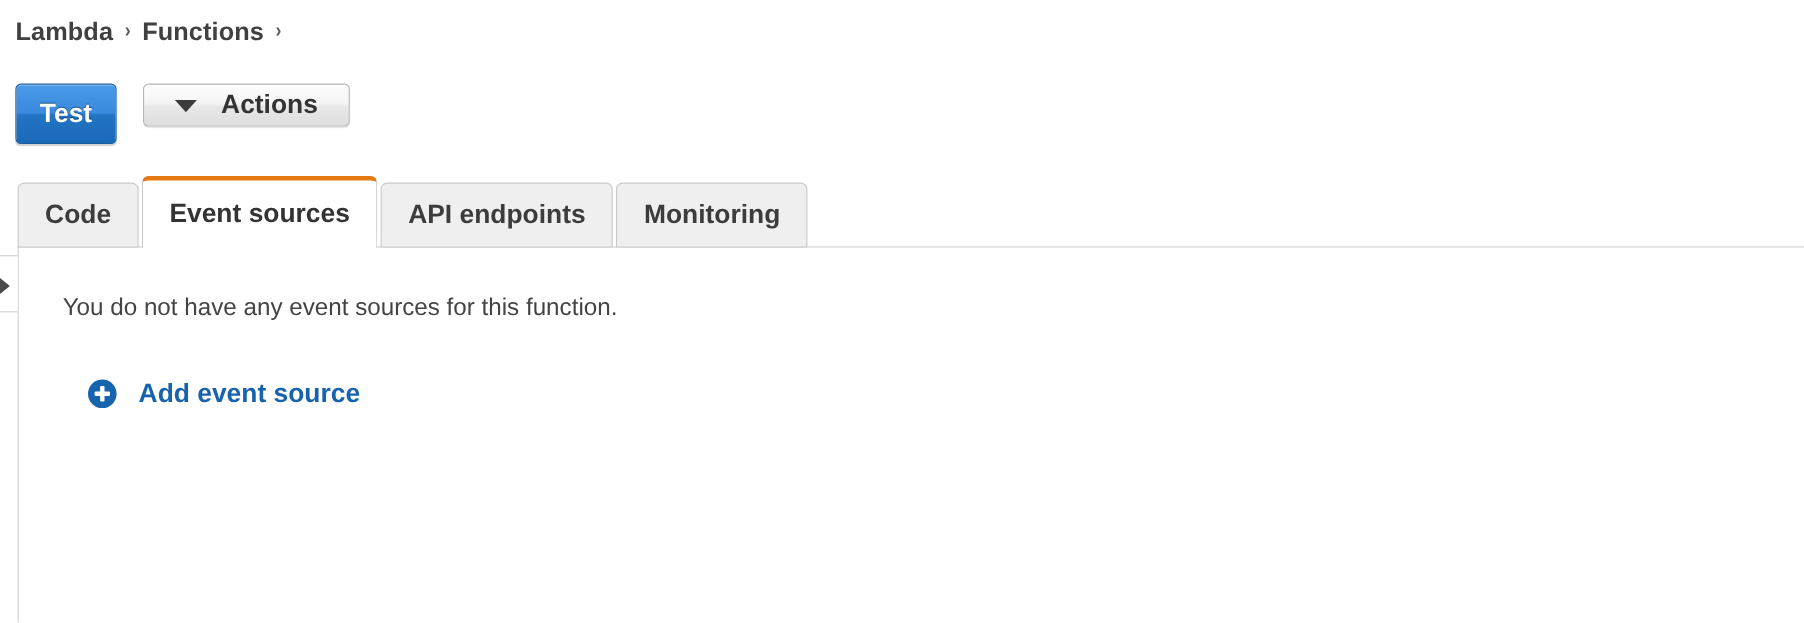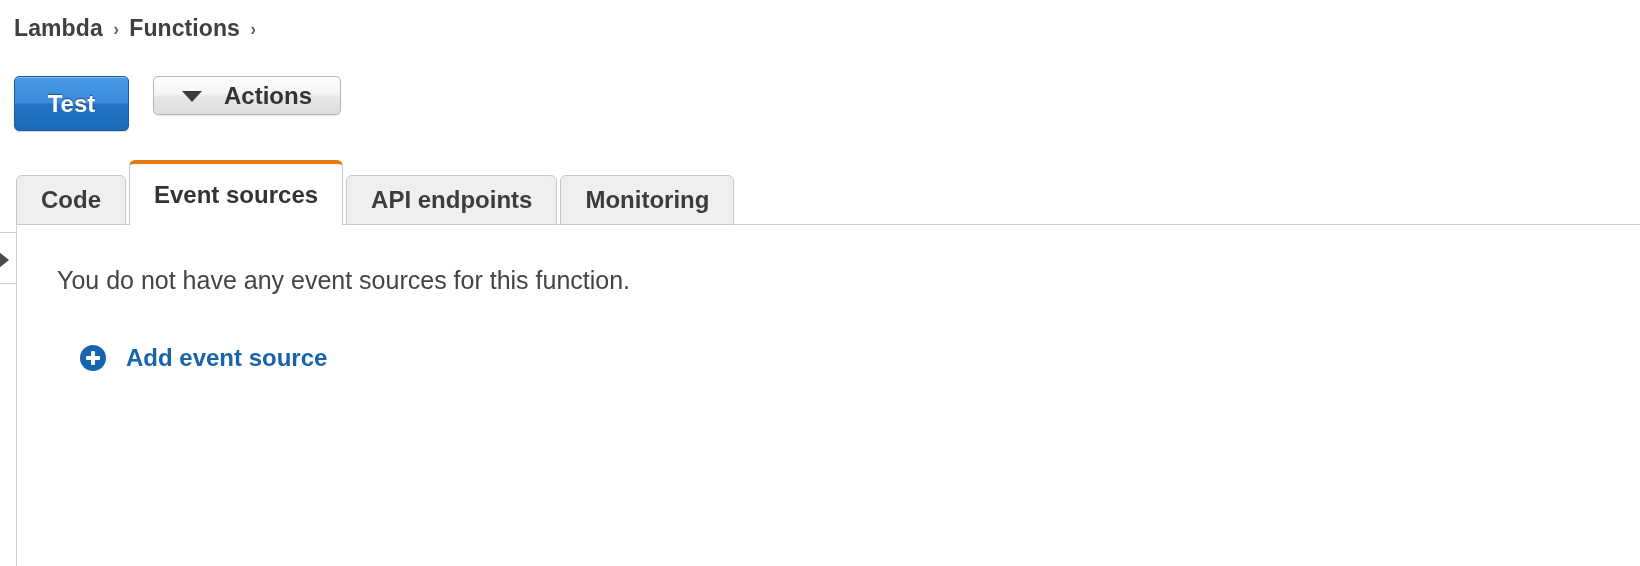--- a/index.html
+++ b/index.html
@@ -56,21 +56,21 @@
     display: inline-flex;
     align-items: center;
     justify-content: center;
     border-radius: 5px;
     cursor: pointer;
     user-select: none;
     font-weight: bold;
     white-space: nowrap;
   }
   .btn-test {
-    width: 115px;
+    width: 92px;
     height: 55px;
     font-size: 24px;
     color: #ffffff;
     text-shadow: 0 -1px 1px rgba(0,0,0,0.45);
     background: linear-gradient(to bottom, #4a9ae8 0%, #3a8ade 48%, #2374c4 52%, #1b6ab9 100%);
     border: 1px solid #1a5d9e;
     box-shadow: inset 0 1px 0 rgba(255,255,255,0.35), 0 1px 1px rgba(0,0,0,0.18);
   }
   .btn-actions {
     width: 188px;
@@ -97,21 +97,21 @@
     position: absolute;
     left: 16px;
     top: 160px;
     height: 65px;
     display: flex;
     align-items: flex-end;
     z-index: 3;
   }
   .tab {
     box-sizing: border-box;
-    height: 50px;
+    height: 59px;
     display: flex;
     align-items: center;
     justify-content: center;
     padding: 0 24px;
     font-size: 24px;
     font-weight: bold;
     color: #3c3c3c;
     background: #efefef;
     border: 1px solid #c9c9c9;
     border-radius: 6px 6px 0 0;
@@ -141,21 +141,21 @@
     background: #ffffff;
     border-top: 1px solid #cfcfcf;
     border-left: 1px solid #cfcfcf;
     box-sizing: border-box;
     z-index: 2;
   }
   .empty-msg {
     position: absolute;
     left: 40px;
     top: 41px;
-    font-size: 25px;
+    font-size: 22px;
     color: #444444;
     white-space: nowrap;
   }
   .add-link {
     position: absolute;
     left: 63px;
     top: 119px;
     display: flex;
     align-items: center;
     cursor: pointer;

